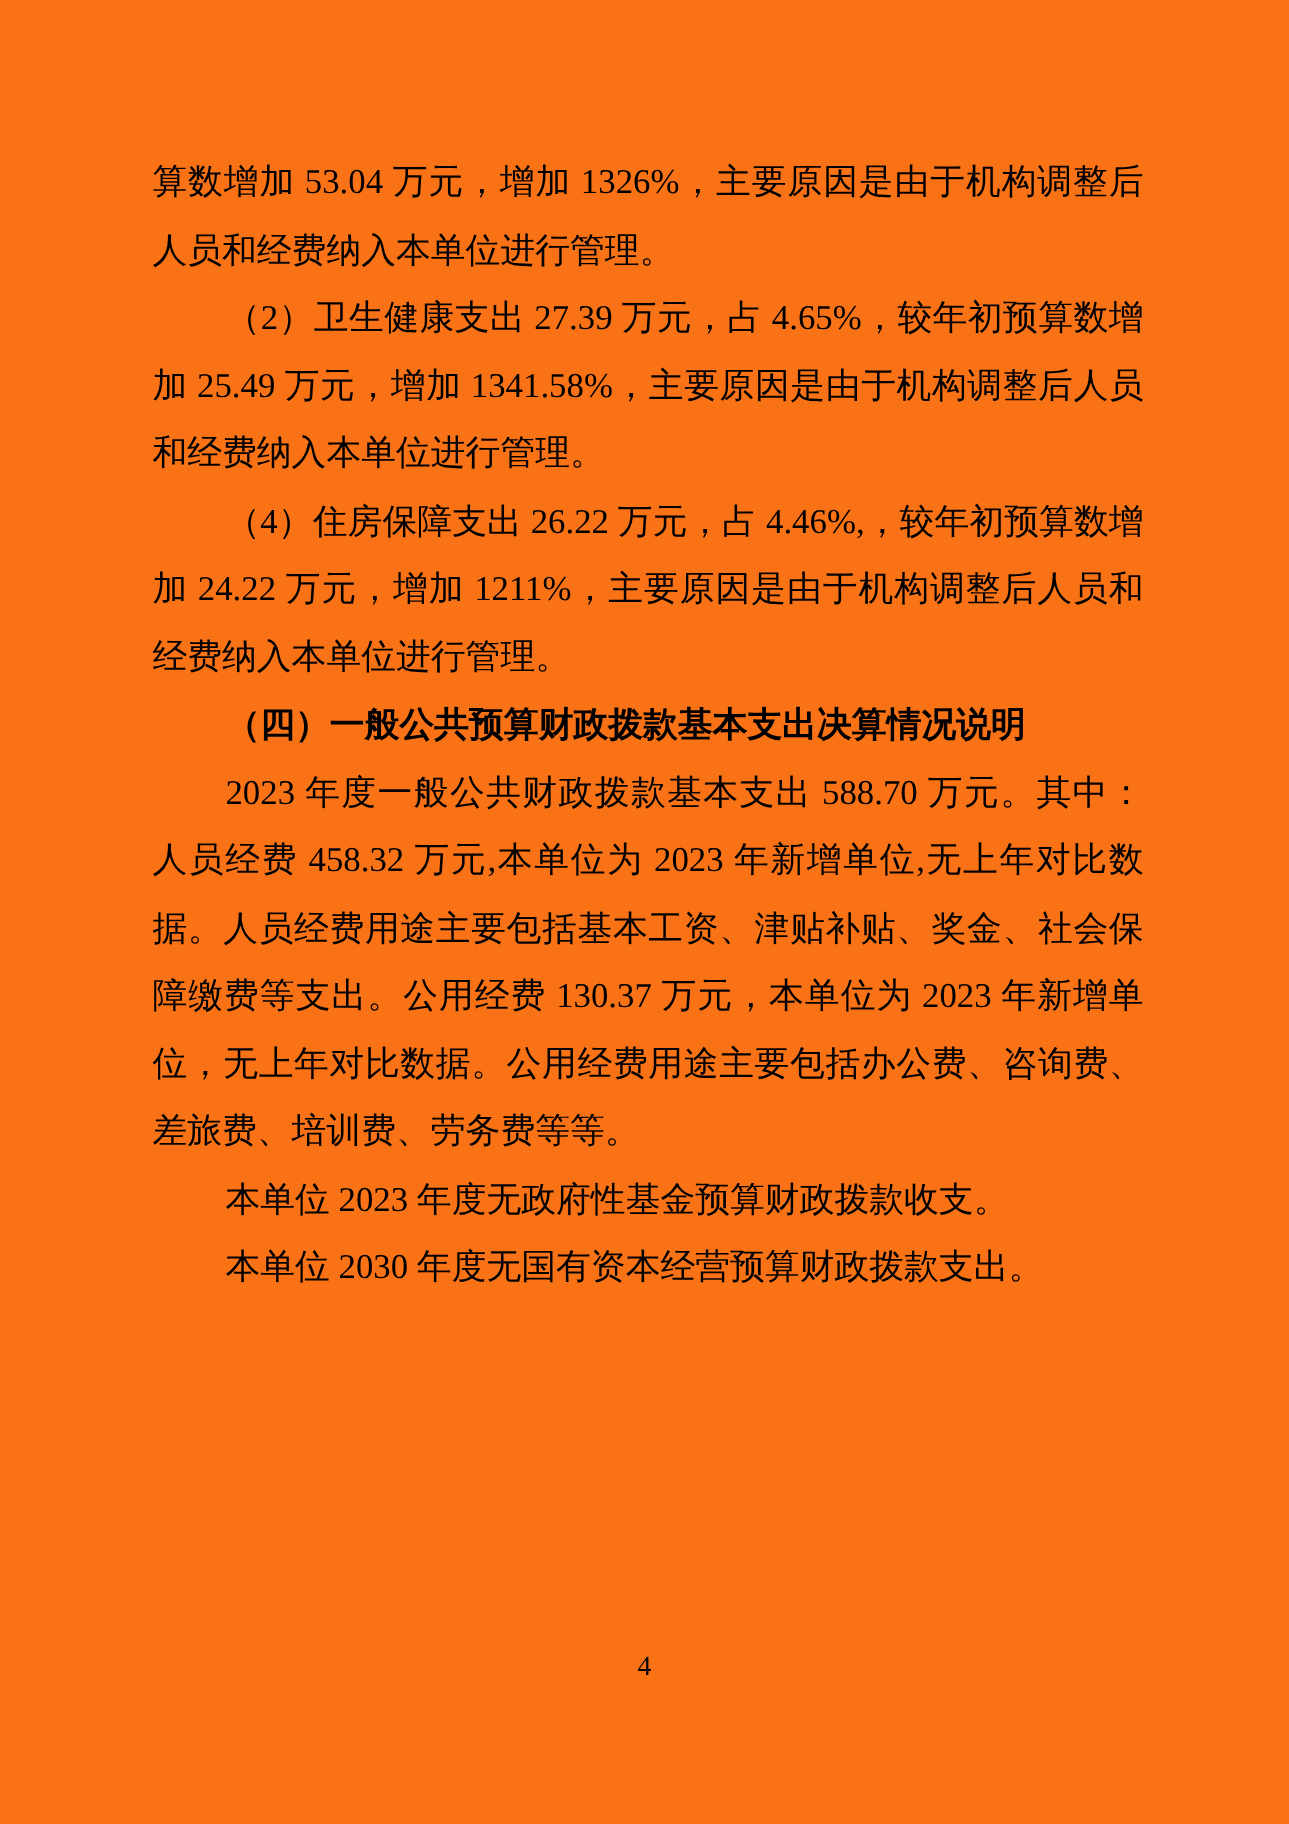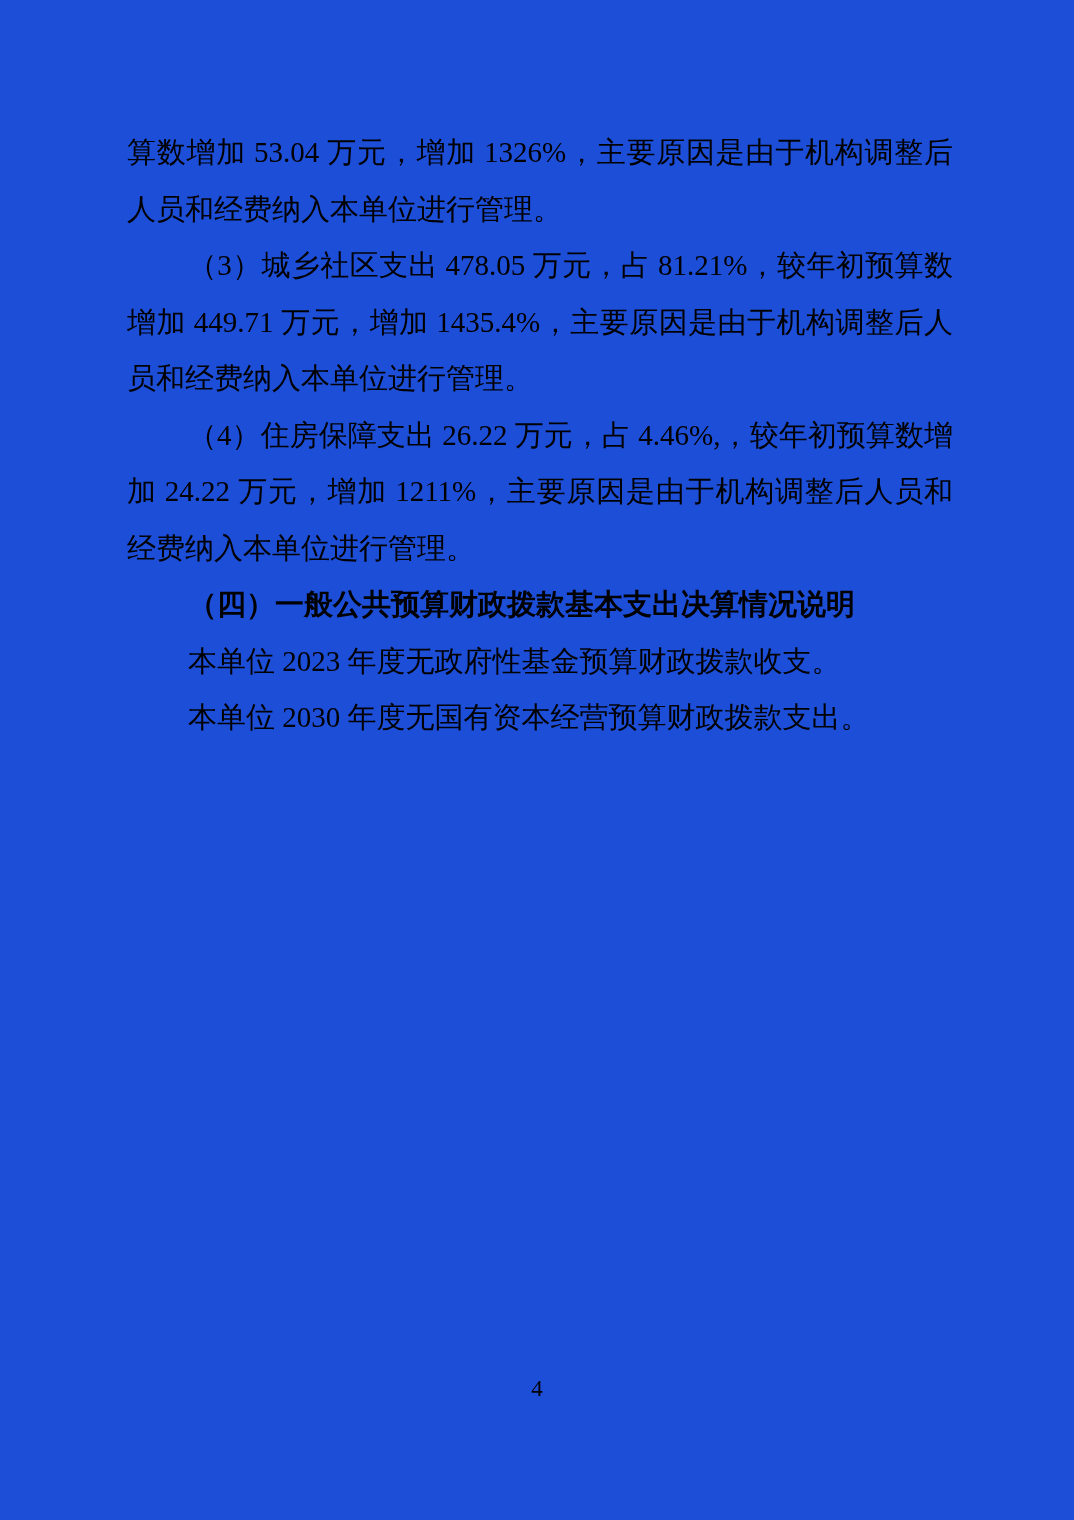--- a/index.html
+++ b/index.html
@@ -1,20 +1,20 @@
 <!DOCTYPE html>
 <html><head>
 <meta charset="utf-8">
 <style>
   html,body{margin:0;padding:0;background:#ffffff;}
   .page{
     position:relative;
     width:1074px;
     height:1520px;
-    background:#1d4ed8;
+    background:#f97316;
     overflow:hidden;
     font-family:"Liberation Serif","DejaVu Serif",serif;
     color:#000000;
   }
   .content{
     position:absolute;
     left:127px;
     top:124px;
     width:826px;
     font-size:29px;
@@ -41,20 +41,21 @@
     font-size:23px;
     line-height:30px;
   }
 </style>
 </head>
 <body>
 
 <div class="page">
   <div class="content" id="document-body">
       <p class="no-indent">算数增加 53.04 万元，增加 1326%，主要原因是由于机构调整后人员和经费纳入本单位进行管理。</p>
-      <p>（3）城乡社区支出 478.05 万元，占 81.21%，较年初预算数增加 449.71 万元，增加 1435.4%，主要原因是由于机构调整后人员和经费纳入本单位进行管理。</p>
+      <p>（2）卫生健康支出 27.39 万元，占 4.65%，较年初预算数增加 25.49 万元，增加 1341.58%，主要原因是由于机构调整后人员和经费纳入本单位进行管理。</p>
       <p>（4）住房保障支出 26.22 万元，占 4.46%,，较年初预算数增加 24.22 万元，增加 1211%，主要原因是由于机构调整后人员和经费纳入本单位进行管理。</p>
       <p class="heading">（四）一般公共预算财政拨款基本支出决算情况说明</p>
+      <p>2023 年度一般公共财政拨款基本支出 588.70 万元。其中：人员经费 458.32 万元,本单位为 2023 年新增单位,无上年对比数据。人员经费用途主要包括基本工资、津贴补贴、奖金、社会保障缴费等支出。公用经费 130.37 万元，本单位为 2023 年新增单位，无上年对比数据。公用经费用途主要包括办公费、咨询费、差旅费、培训费、劳务费等等。</p>
       <p>本单位 2023 年度无政府性基金预算财政拨款收支。</p>
       <p>本单位 2030 年度无国有资本经营预算财政拨款支出。</p>
     </div>
   <div class="page-number">4</div>
 </div>
 
 </body></html>

